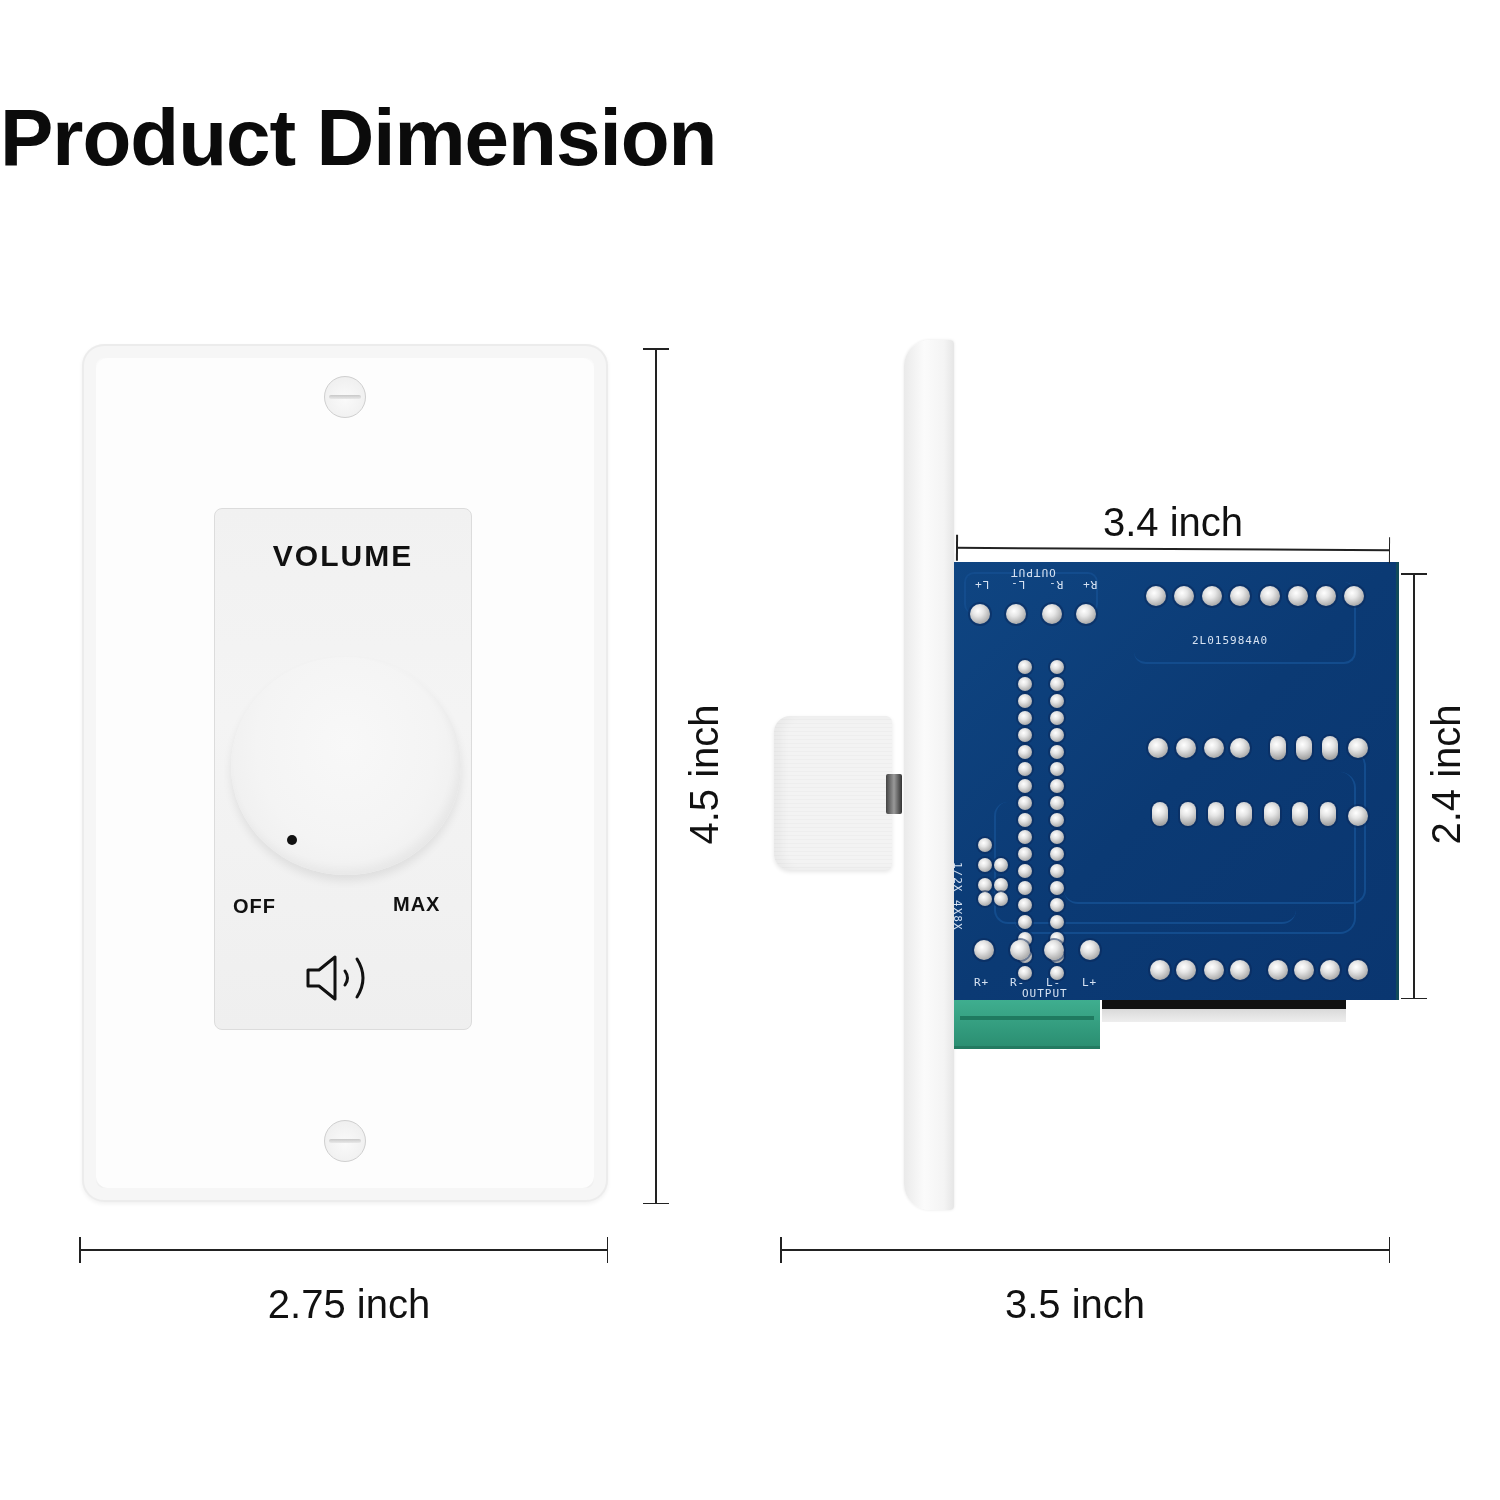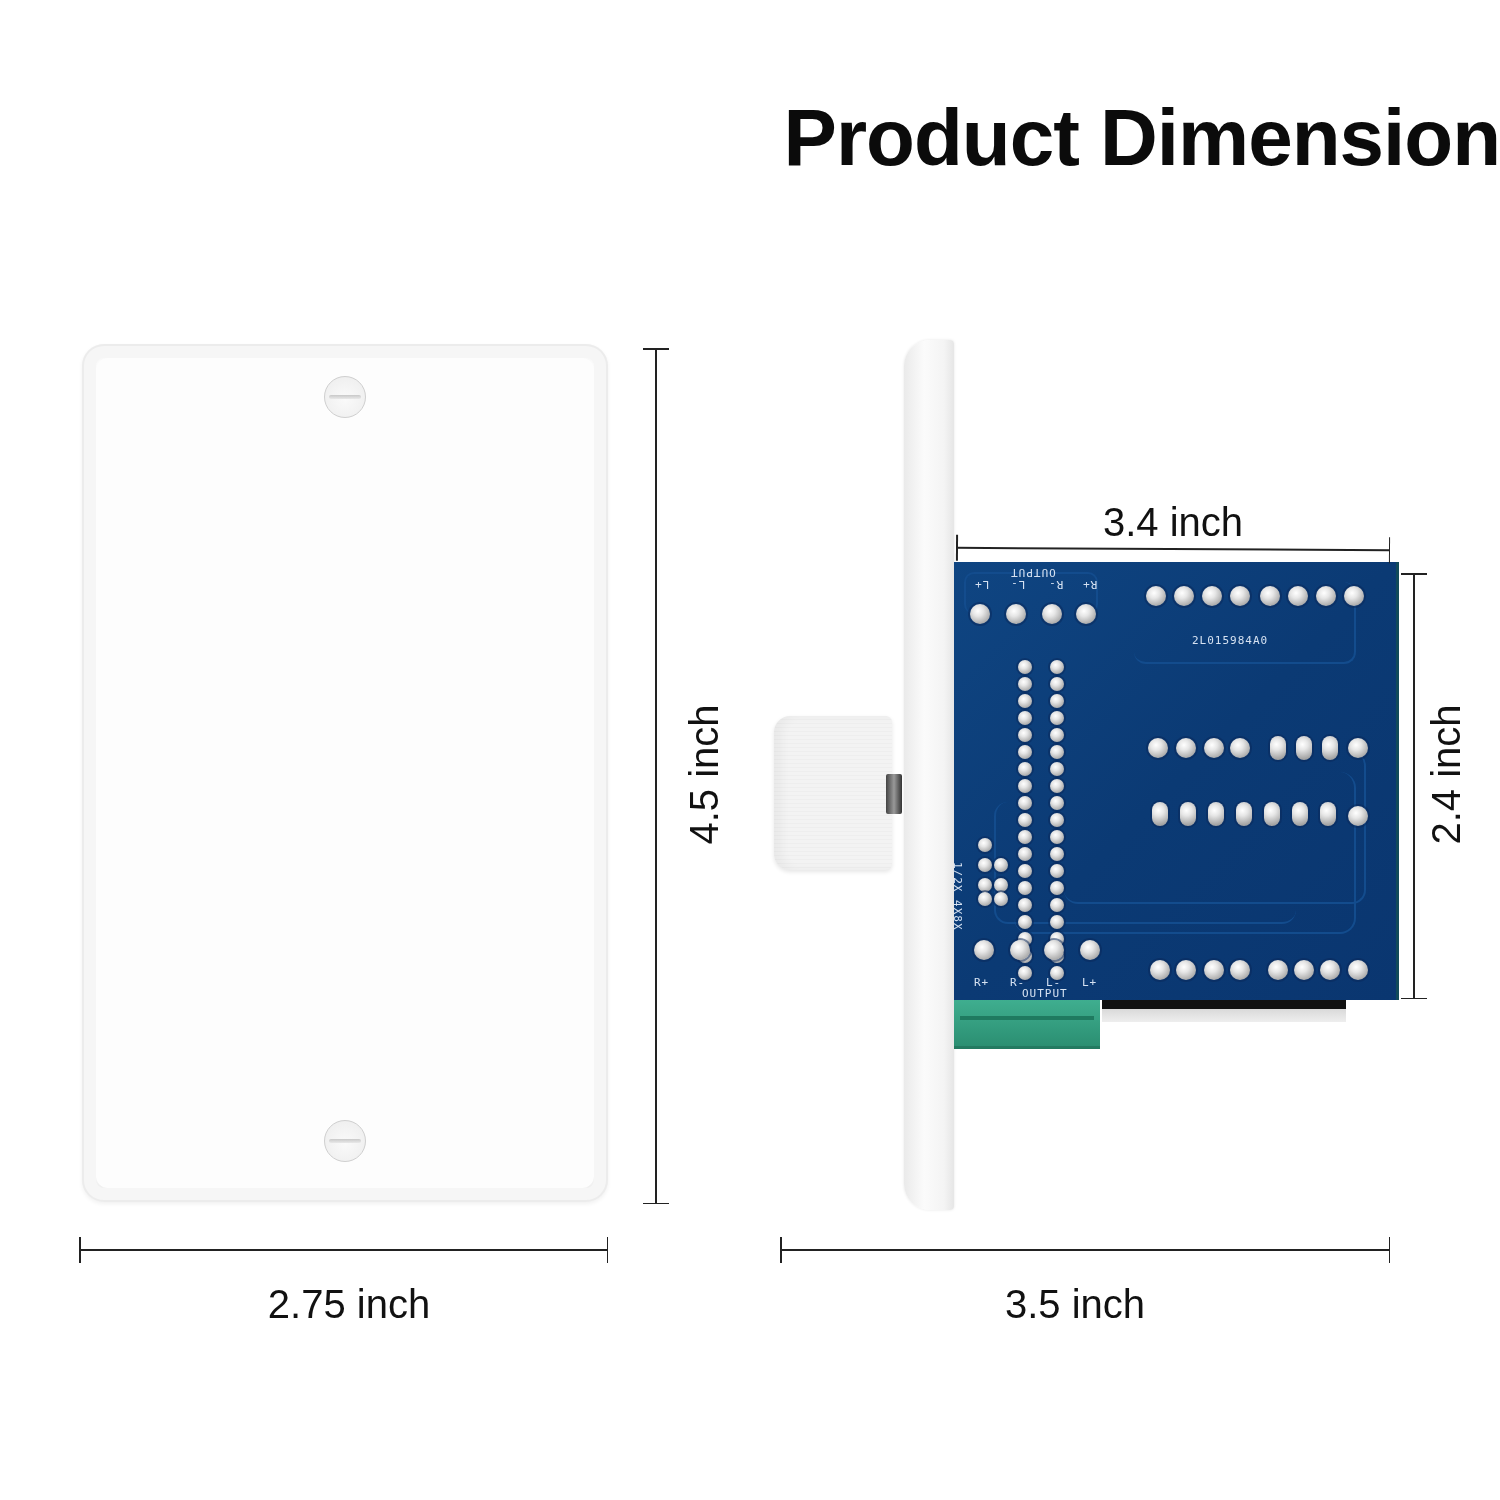--- a/index.html
+++ b/index.html
@@ -1,18 +1,18 @@
 <!DOCTYPE html>
 <html><head>
 <meta charset="utf-8">
 <style>
   html,body{margin:0;padding:0;background:#ffffff;}
   body{width:1500px;height:1500px;position:relative;overflow:hidden;font-family:"Liberation Sans","DejaVu Sans",sans-serif;color:#111;}
   .abs{position:absolute;}
-  .title{left:0;top:92px;width:1500px;text-align:right;font-family:"Liberation Sans",sans-serif;font-weight:700;font-size:80px;letter-spacing:-1px;color:#0b0b0b;}
+  .title{left:0;top:92px;width:1500px;text-align:left;font-family:"Liberation Sans",sans-serif;font-weight:700;font-size:80px;letter-spacing:-1px;color:#0b0b0b;}
 
   
   .plate{left:82px;top:344px;width:526px;height:858px;border-radius:22px;
     background:linear-gradient(180deg,#f7f7f7 0%,#ffffff 6%,#fdfdfd 50%,#f9f9f9 94%,#ececec 100%);
     box-shadow:inset 0 0 0 2px #ececec, inset 0 0 0 14px #f6f6f6, 0 2px 4px rgba(0,0,0,.06);}
   .plate-inner{left:14px;top:14px;right:14px;bottom:14px;border-radius:12px;background:#fdfdfd;}
   .screw{width:42px;height:42px;border-radius:50%;background:radial-gradient(circle at 50% 55%,#fafafa 0%,#f0f0f0 70%,#e4e4e4 100%);border:1.5px solid #cfcfcf;box-sizing:border-box;}
   .screw::after{content:"";position:absolute;left:4px;right:4px;top:18px;height:4px;background:linear-gradient(#c8c8c8,#e9e9e9);border-radius:2px;}
   .insert{left:132px;top:164px;width:258px;height:522px;border-radius:8px;background:linear-gradient(180deg,#f1f1f1,#f4f4f4 40%,#efefef);border:1.5px solid #dcdcdc;box-sizing:border-box;}
   .vol-label{left:0;top:30px;width:100%;text-align:center;font-weight:700;font-size:30px;letter-spacing:2px;color:#111;}
@@ -49,20 +49,33 @@
   .heatsink{left:1102px;top:1000px;width:244px;height:22px;background:linear-gradient(180deg,#111 0 40%,#d9d9d9 40%,#eeeeee 100%);}
 </style>
 </head>
 <body>
 
 <div class="abs title">Product Dimension</div>
 
 <div class="abs plate">
   <div class="abs plate-inner"></div>
   <div class="abs screw" style="left:242px;top:32px;"></div>
+  <div class="abs insert">
+    <div class="abs vol-label">VOLUME</div>
+    <div class="abs knob">
+      <div class="abs knob-dot"></div>
+    </div>
+    <div class="abs off">OFF</div>
+    <div class="abs max">MAX</div>
+    <svg class="abs spk" viewBox="0 0 70 50">
+      <path d="M3 17 H14 L30 4 V46 L14 33 H3 Z" fill="none" stroke="#111" stroke-width="3" stroke-linejoin="round"></path>
+      <path d="M40 18 Q45 25 40 32" fill="none" stroke="#111" stroke-width="3" stroke-linecap="round"></path>
+      <path d="M52 6 Q64 25 52 44" fill="none" stroke="#111" stroke-width="3" stroke-linecap="round"></path>
+    </svg>
+  </div>
   <div class="abs screw" style="left:242px;top:776px;"></div>
 </div>
 
 <div class="abs dim-v" style="left:655px;top:348px;height:856px;"></div>
 <div class="abs dim-text rot" style="left:604px;top:752px;width:200px;text-align:center;">4.5 inch</div>
 
 <div class="abs dim-h" style="left:79px;top:1249px;width:529px;"></div>
 <div class="abs dim-text" style="left:79px;top:1282px;width:540px;text-align:center;">2.75 inch</div>
 
 <div class="abs side-knob"></div>

